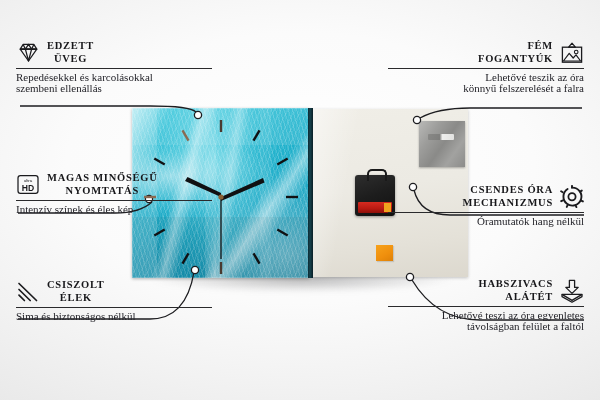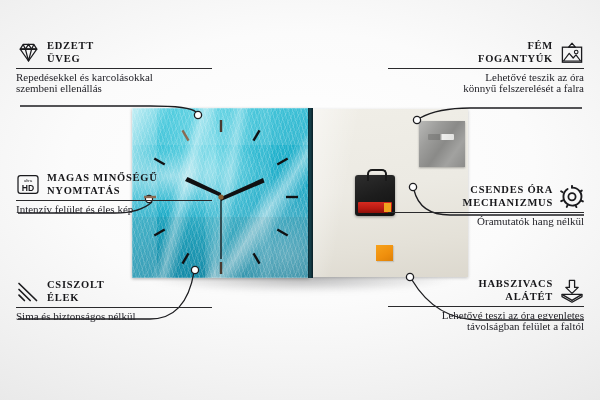--- a/index.html
+++ b/index.html
@@ -212,21 +212,21 @@
 
   .feature .title {
     font-family: "Liberation Serif", serif;
     font-size: 10.5px;
     font-weight: bold;
     letter-spacing: 0.75px;
     color: #17171a;
     line-height: 12.5px;
     white-space: pre-line;
   }
-  .feature.left .title { text-align: left; }
+  .feature.left .title { text-align: center; }
   .feature.right .title { text-align: right; }
 
   .feature .rule {
     height: 1px;
     background: #2a2a2c;
     width: 100%;
   }
   .feature .desc {
     font-family: "Liberation Serif", serif;
     font-size: 11px;
@@ -355,21 +355,21 @@
         <svg width="24" height="21" viewBox="0 0 24 21">
           <rect x="2" y="1.6" width="20" height="17.8" rx="2.4" fill="none" stroke="#1b1b1e" stroke-width="1.25"></rect>
           <text x="12" y="8.3" font-family="Liberation Sans, sans-serif" font-size="4.4" fill="#1b1b1e" text-anchor="middle">ultra</text>
           <text x="12" y="16.6" font-family="Liberation Sans, sans-serif" font-size="8.6" font-weight="bold" fill="#1b1b1e" text-anchor="middle">HD</text>
         </svg>
       </span>
       <span class="title">MAGAS MINŐSÉGŰ
 NYOMTATÁS</span>
     </div>
     <div class="rule"></div>
-    <div class="desc">Intenzív felület és éles kép</div>
+    <div class="desc">Intenzív színek és éles kép</div>
   </div>
 
   <div class="feature left" id="f-edges">
     <div class="head">
       <span class="ficon">
         <svg width="24" height="22" viewBox="0 0 24 22">
           <g stroke="#1b1b1e" stroke-width="1.7" stroke-linecap="round">
             <line x1="3" y1="2.5" x2="20.5" y2="19.5"></line>
             <line x1="3" y1="8.5" x2="14.2" y2="19.5"></line>
             <line x1="3" y1="14.2" x2="8.4" y2="19.5"></line>

